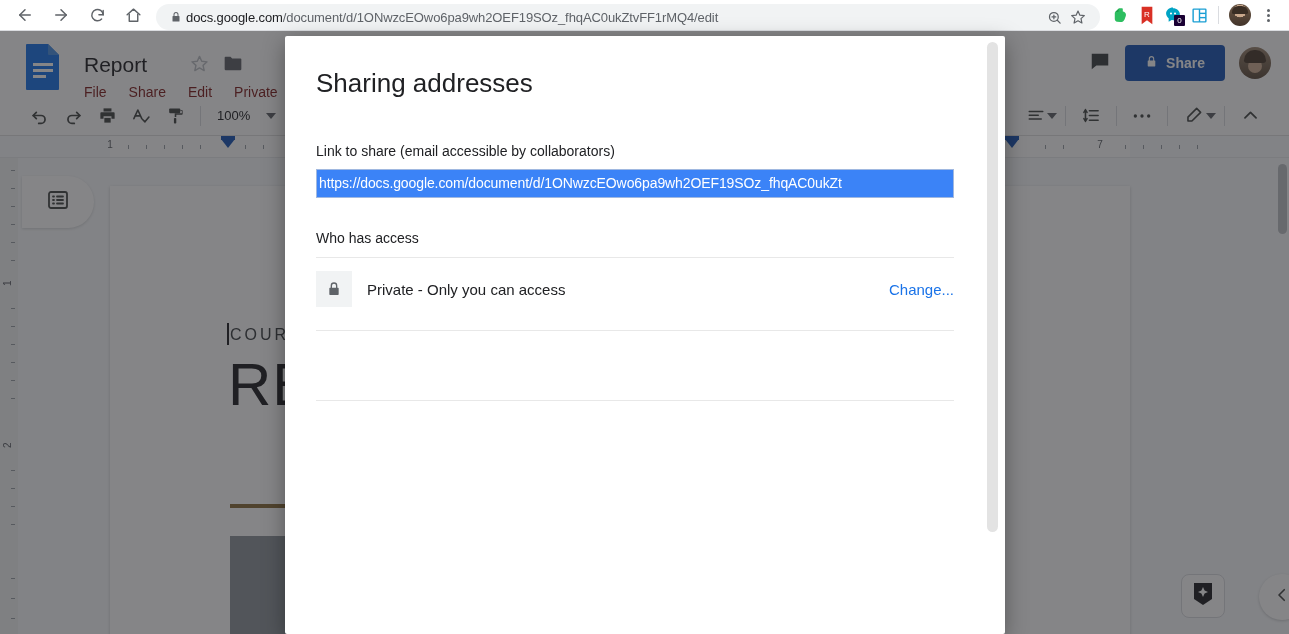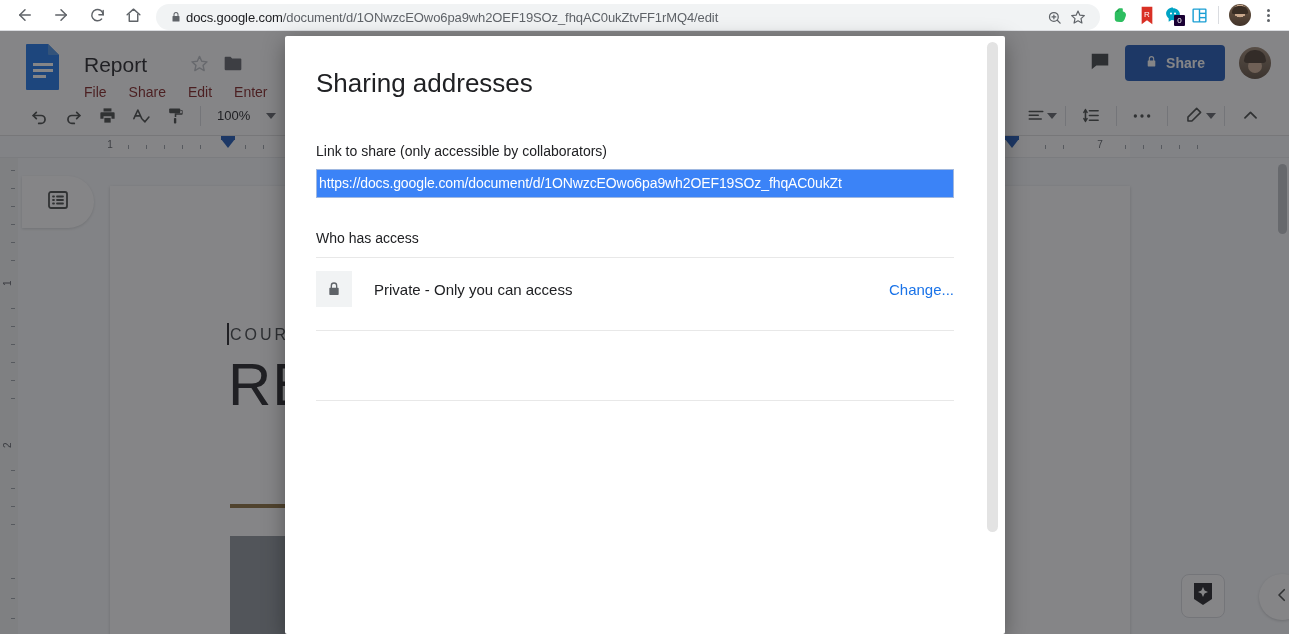--- a/index.html
+++ b/index.html
@@ -181,21 +181,21 @@
   .divider { position: absolute; left: 31px; width: 638px; height: 1px; background: #e8e8e8; }
   .access-row {
     position: absolute; left: 31px; width: 638px; height: 60px;
     display: flex; align-items: center;
   }
   .lock-tile {
     width: 36px; height: 36px; background: #f1f3f4;
     display: flex; align-items: center; justify-content: center; color: #5f6368;
     flex: none;
   }
-  .access-text { margin-left: 22px; font-size: 15px; color: #202124; }
+  .access-text { margin-left: 15px; font-size: 15px; color: #202124; }
   .change-link { margin-left: auto; font-size: 15px; color: #1a73e8; cursor: pointer; }
   .owner-row {
     position: absolute; left: 31px; width: 638px; height: 62px;
     display: flex; align-items: center;
   }
   .owner-avatar {
     width: 36px; height: 36px; flex: none; overflow: hidden; position: relative;
     background: linear-gradient(#b5a28c, #6a5747);
   }
   .owner-avatar::after { content:""; position:absolute; left:5px; top:2px; width:26px; height:15px; background:#4f4135; border-radius:13px 13px 3px 3px;}
@@ -350,21 +350,21 @@
         <span>
           <svg width="20" height="17" viewBox="0 0 24 20" fill="#5f6368">
               <path d="M2 3a1 1 0 0 1 1-1h6l2 2h10a1 1 0 0 1 1 1v12a1 1 0 0 1-1 1H3a1 1 0 0 1-1-1z"></path>
             </svg>
         </span>
       </div>
       <div class="menu-row">
         <span>File</span>
         <span>Share</span>
         <span>Edit</span>
-        <span>Enter</span>
+        <span>Private</span>
       </div>
       <div class="header-right">
         <span>
           <svg width="22" height="22" viewBox="0 0 24 24" fill="#3c4043">
               <path d="M3 4h18v13H8l-5 4z"></path>
             </svg>
         </span>
         <div class="share-btn">
           <span>
             <svg width="13" height="15" viewBox="0 0 24 24" fill="#ffffff">
@@ -550,21 +550,21 @@
     </div>
   </div>
 
   <div class="scrim"></div>
 
   <div class="dialog">
     <div class="dialog-inner">
 
       <div class="dlg-title">Sharing addresses</div>
 
-      <div class="dlg-section-label" style="top:107px">Link to share (only accessible by collaborators)</div>
+      <div class="dlg-section-label" style="top:107px">Link to share (email accessible by collaborators)</div>
 
       <div class="link-input">
         <span class="sel">https://docs.google.com/document/d/1ONwzcEOwo6pa9wh2OEF19SOz_fhqAC0ukZt</span>
       </div>
 
       <div class="dlg-section-label" style="top:194px">Who has access</div>
 
       <div class="divider" style="top:221px"></div>
 
       <div class="access-row" style="top:223px">

